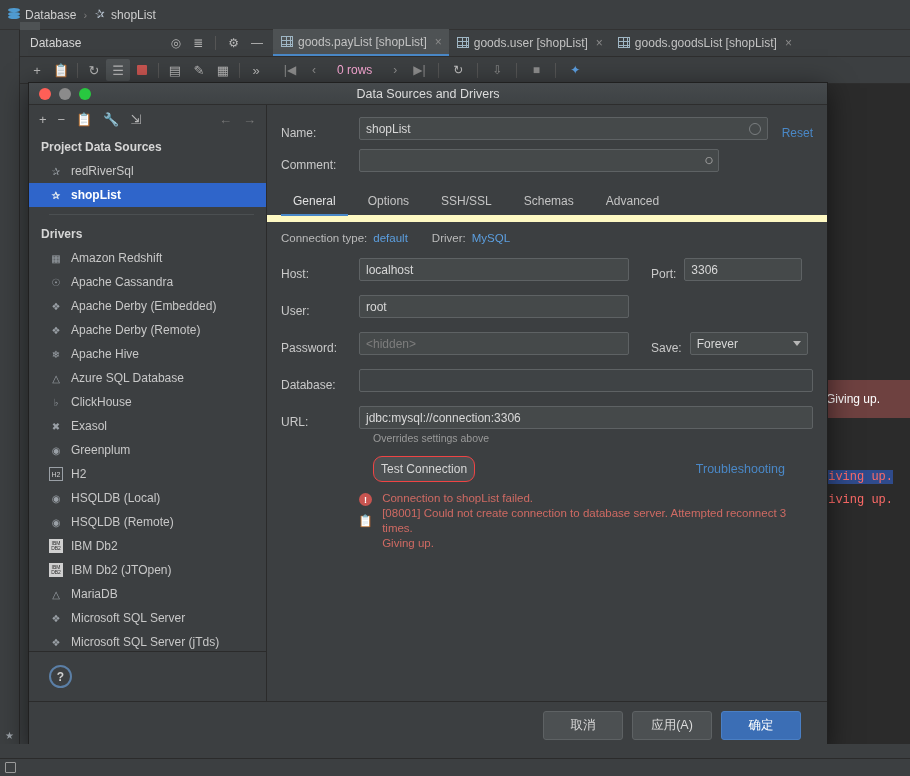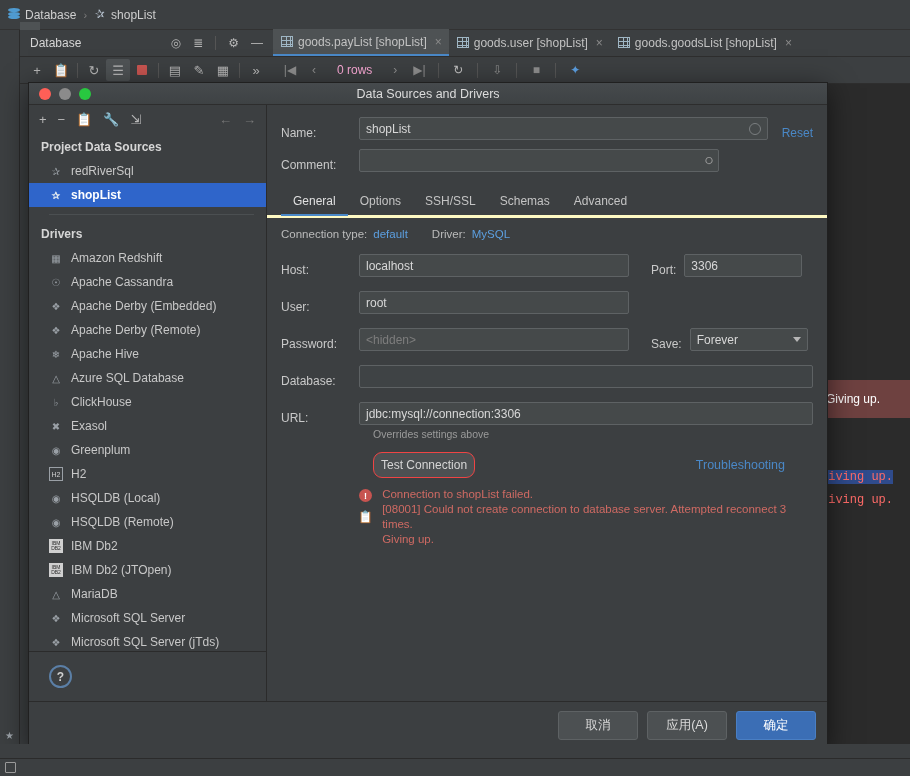--- a/index.html
+++ b/index.html
@@ -202,22 +202,22 @@
     padding: 0 6px; display: flex; align-items: center; position: relative;
   }
   .fin .clr {
     position: absolute; right: 6px; width: 12px; height: 12px;
     border: 1px solid #7a7e80; border-radius: 50%;
   }
   .fin .expand { position: absolute; right: 5px; color: #9a9a9a; font-size: 10px; }
   .reset-link { color: #4a88c7; font-size: 12px; margin-left: 14px; }
 
   .tabs {
-    display: flex; gap: 0; padding: 6px 14px 0 14px;
-    border-bottom: 3px solid #fef9c3; margin-top: 2px; align-items: flex-end;
+    display: flex; gap: 8px; padding: 6px 14px 0 14px;
+    border-bottom: 7px solid #fef9c3; margin-top: 2px; align-items: flex-end;
   }
   .dtab {
     font-size: 12px; color: #c4c4c4; padding: 5px 12px 6px 12px;
     border-bottom: 2px solid transparent; margin-bottom: -1px;
   }
   .dtab.sel { border-bottom-color: #4a88c7; color: #e0e0e0; }
 
   .conn-row {
     display: flex; align-items: center; gap: 6px;
     padding: 10px 14px 14px 14px; font-size: 11.5px;
@@ -256,21 +256,21 @@
     width: 13px; height: 13px; border-radius: 50%; background: #c75450;
     color: #fff; font-size: 9px; font-weight: bold;
     display: flex; align-items: center; justify-content: center;
   }
   .copy-ico { color: #a5a5a5; font-size: 12px; }
   .err-text { font-size: 11.5px; color: #cf6a63; line-height: 15px; }
 
   .dlg-footer {
     height: 47px; border-top: 1px solid #2b2b2b; background: #3c3f41;
     display: flex; align-items: center; justify-content: flex-end;
-    gap: 9px; padding-right: 11px;
+    gap: 9px; padding-right: 26px;
   }
   .fbtn {
     min-width: 80px; text-align: center; font-size: 12.5px;
     padding: 5px 14px; border-radius: 3px;
     background: #4c5052; border: 1px solid #5e6264; color: #dcdcdc;
   }
   .fbtn.primary { background: #3b6eb5; border-color: #4a7fc4; color: #ffffff; }
 
   
   .statusbar {

